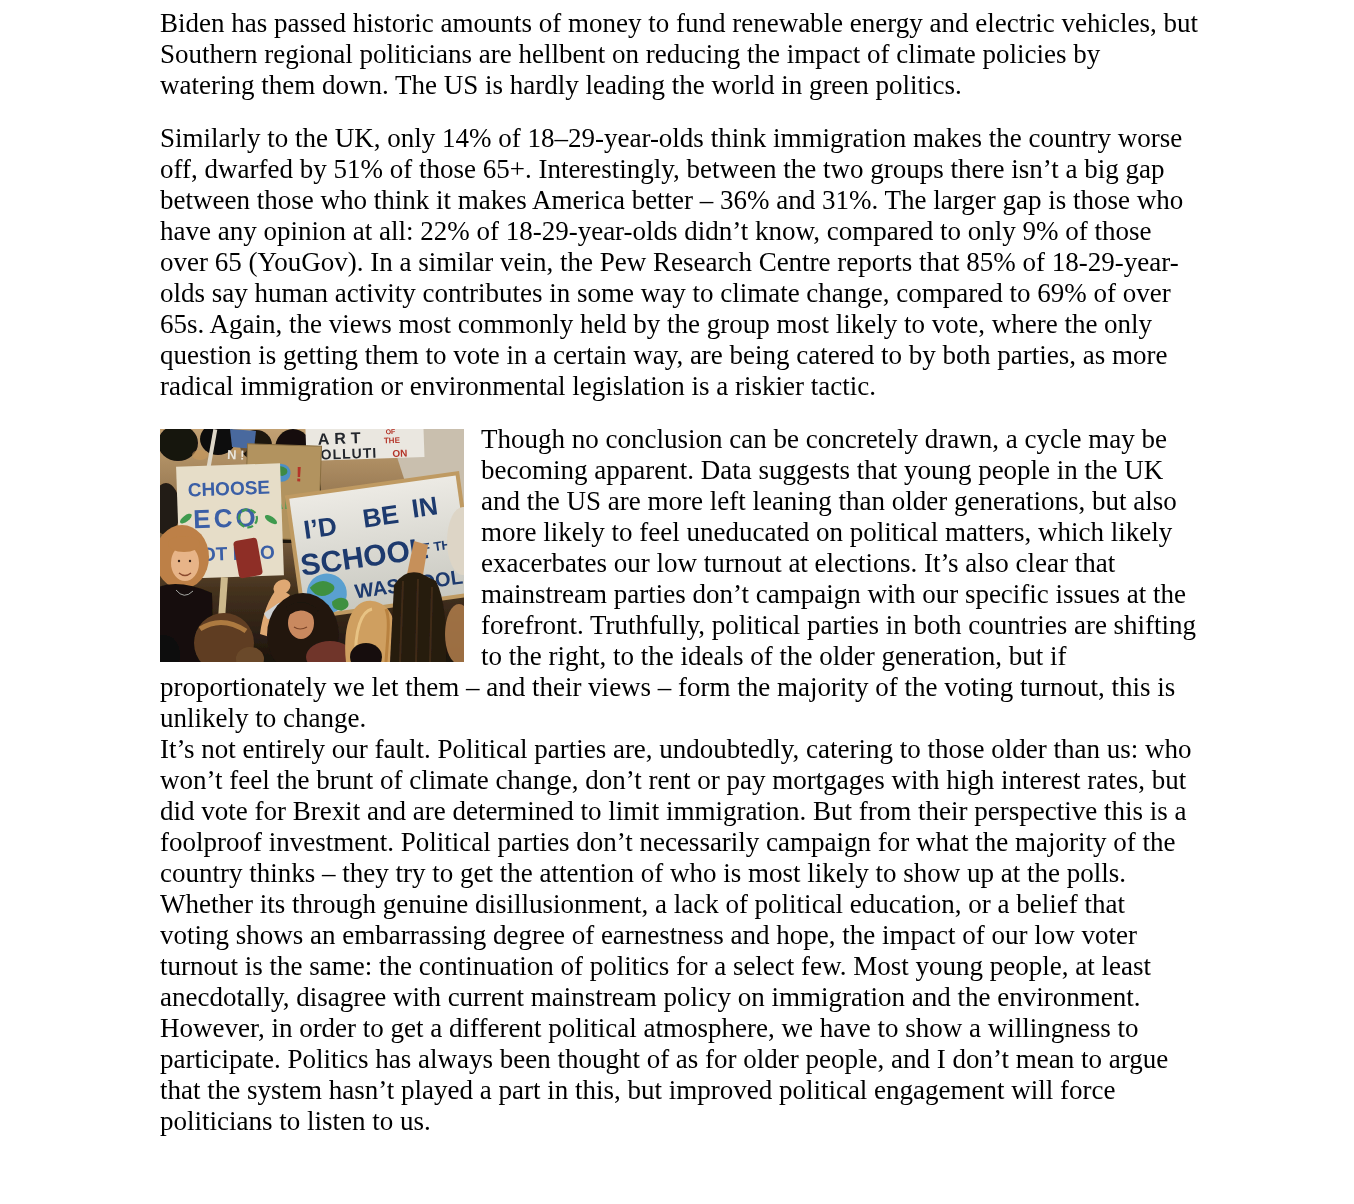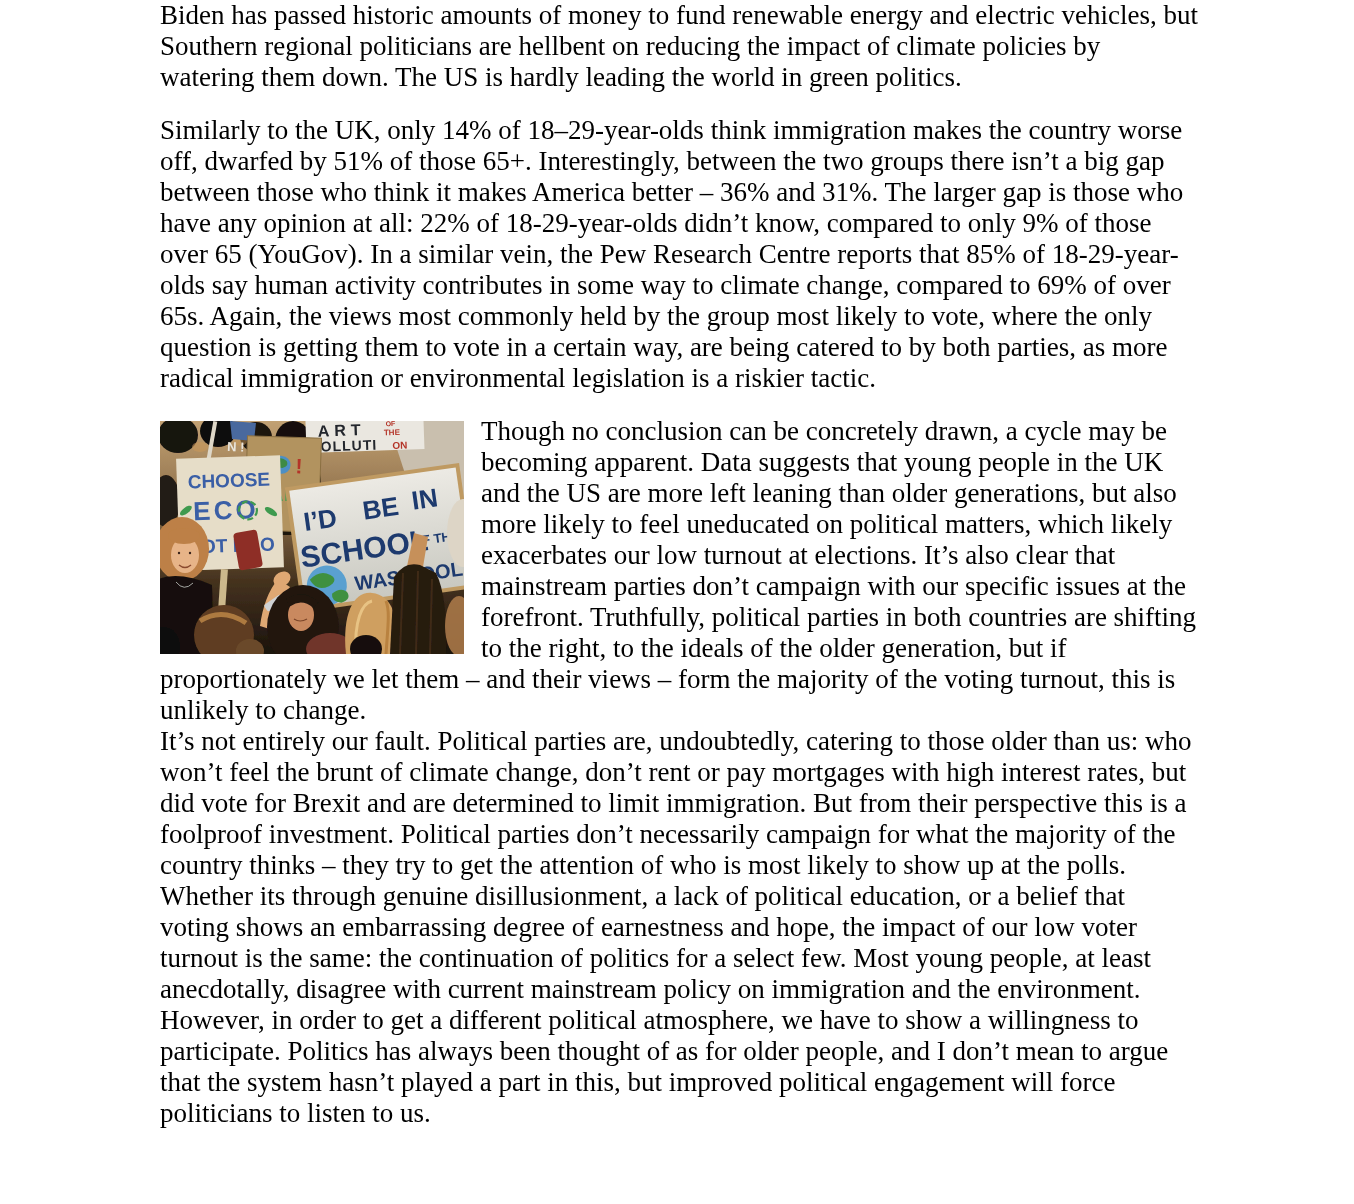--- a/index.html
+++ b/index.html
@@ -5,21 +5,21 @@
   html, body { margin:0; padding:0; }
   body {
     width:1354px; height:1204px; overflow:hidden;
     background:#ffffff;
     font-family:"Liberation Serif", serif;
     color:#000000;
   }
   .page {
     margin-left:160px;
     width:1040px;
-    padding-top:0;
+    padding-top:8px;
     font-size:27px;
     line-height:31px;
     text-align:left;
   }
   .para { margin:0; }
   .gap  { margin:0 0 22px 0; }
   .photo {
     float:left;
     width:304px; height:233px;
     margin:5px 17px 6px 0;

